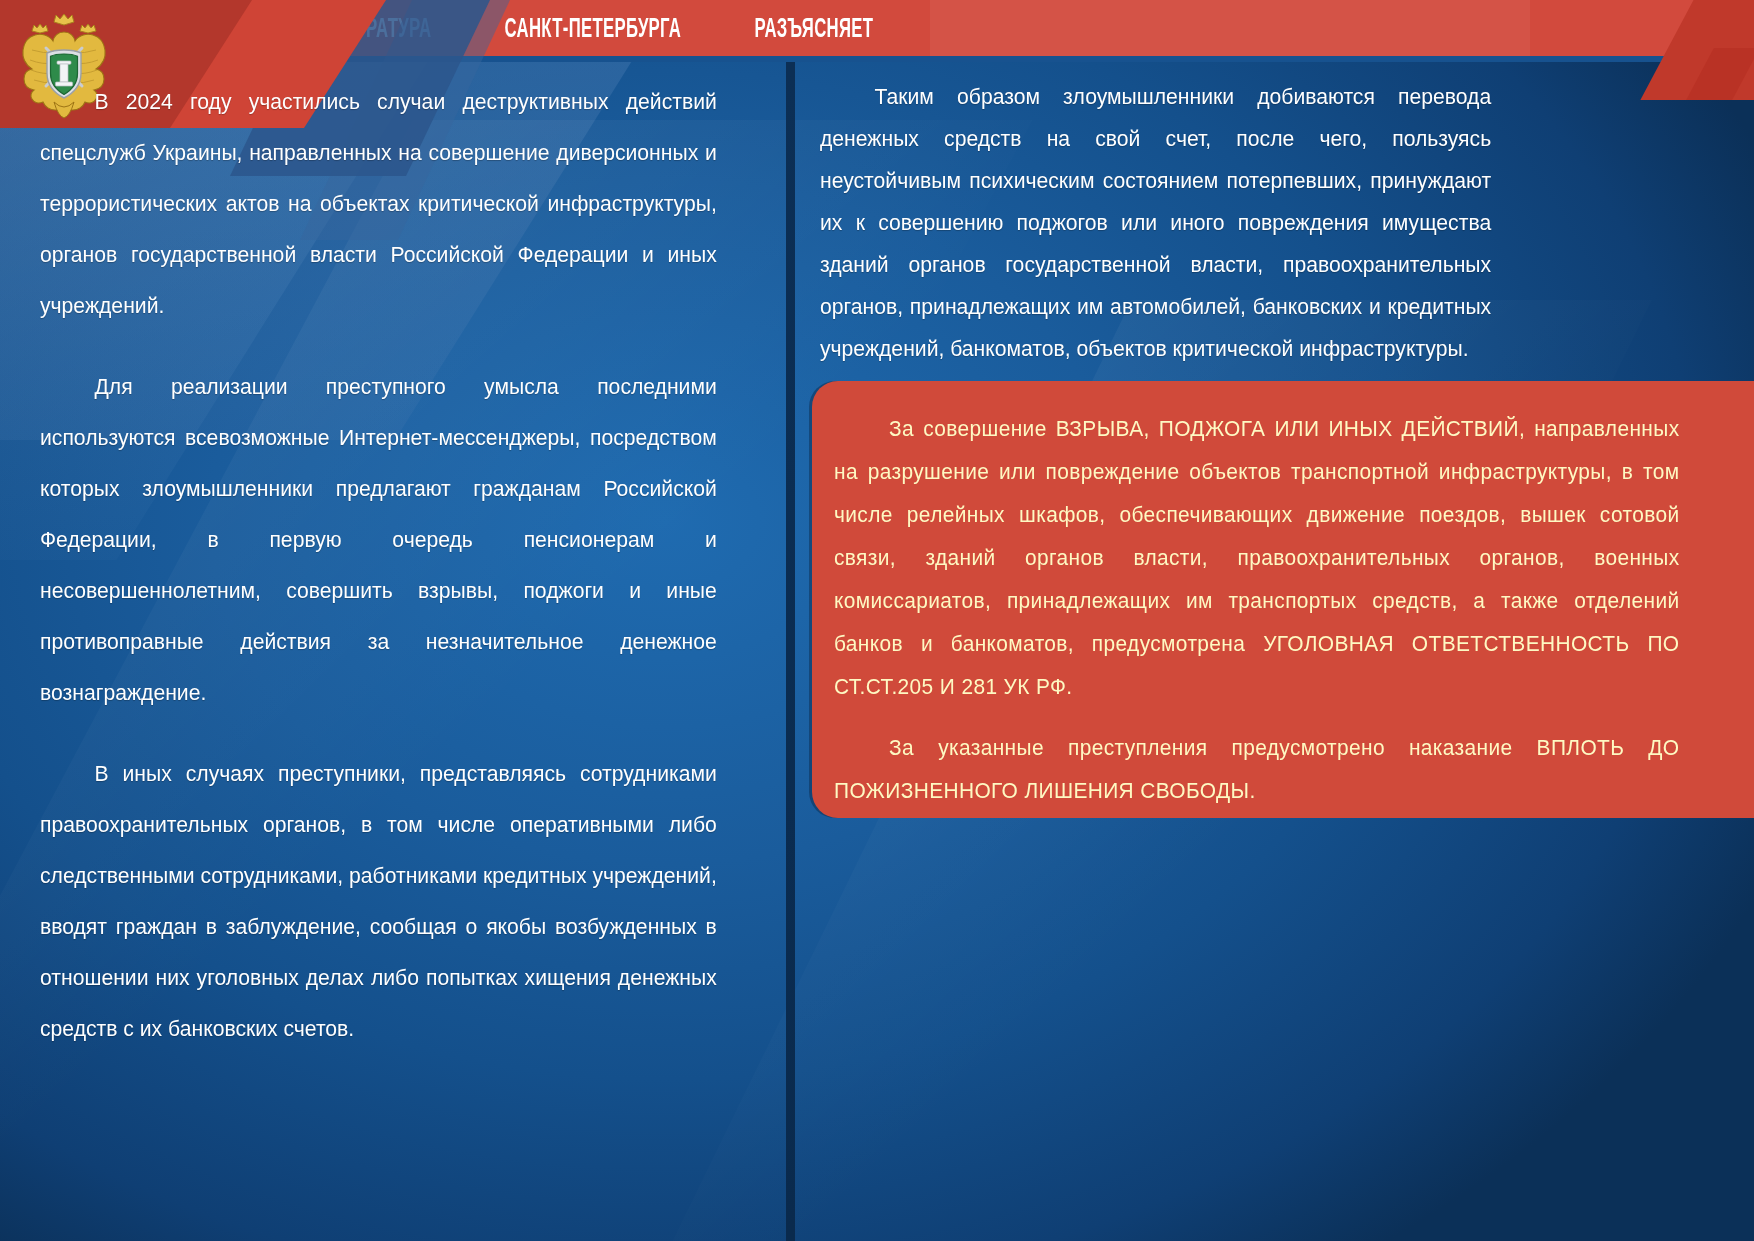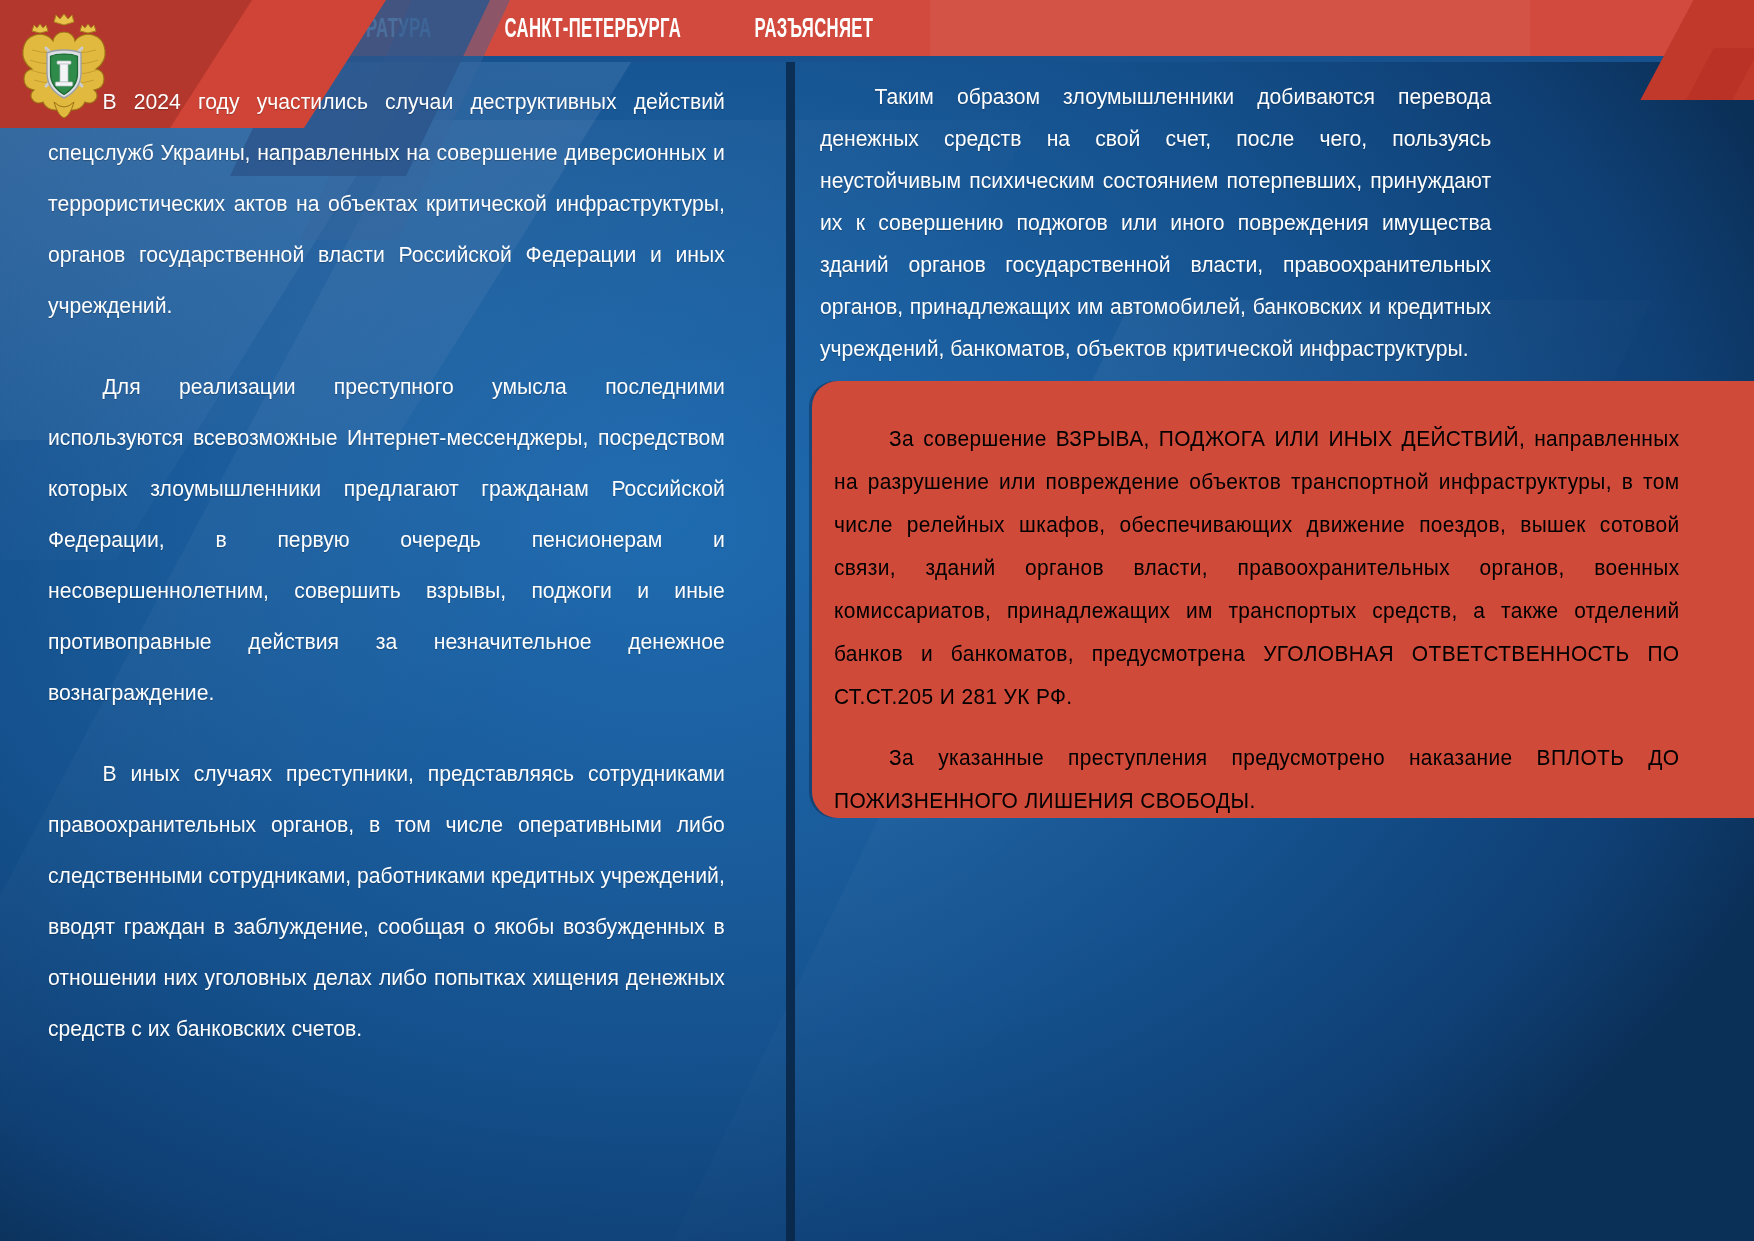--- a/index.html
+++ b/index.html
@@ -144,21 +144,21 @@
     background: linear-gradient(180deg, #0c2f55, #0a2a4d);
   }
 
   
   .col {
     position: absolute;
     box-sizing: border-box;
     color: #ffffff;
   }
   .col-left {
-    left: 48px; top: 76px;
+    left: 40px; top: 76px;
     width: 720px;
   }
   .col-right-top {
     left: 820px; top: 76px;
     width: 714px;
   }
   .col-right-bottom {
     left: 820px; top: 834px;
     width: 714px;
   }
@@ -180,22 +180,22 @@
 
   
   .callout {
     position: absolute;
     left: 812px; top: 381px;
     width: 942px; height: 437px;
     background: #d04a3a;
     border-radius: 26px 0 0 26px;
     box-shadow: -3px 0 0 rgba(10,40,70,.45);
     box-sizing: border-box;
-    padding: 36px 30px 20px 22px;
-    color: #000000;
+    padding: 26px 30px 20px 22px;
+    color: #fef9c3;
   }
   .callout p {
     margin: 0 0 18px 0;
     text-indent: 58px;
     text-align: justify;
     font-size: 22px;
     line-height: 43px;
     font-weight: 500;
     transform: scaleX(.95);
     transform-origin: left top;

